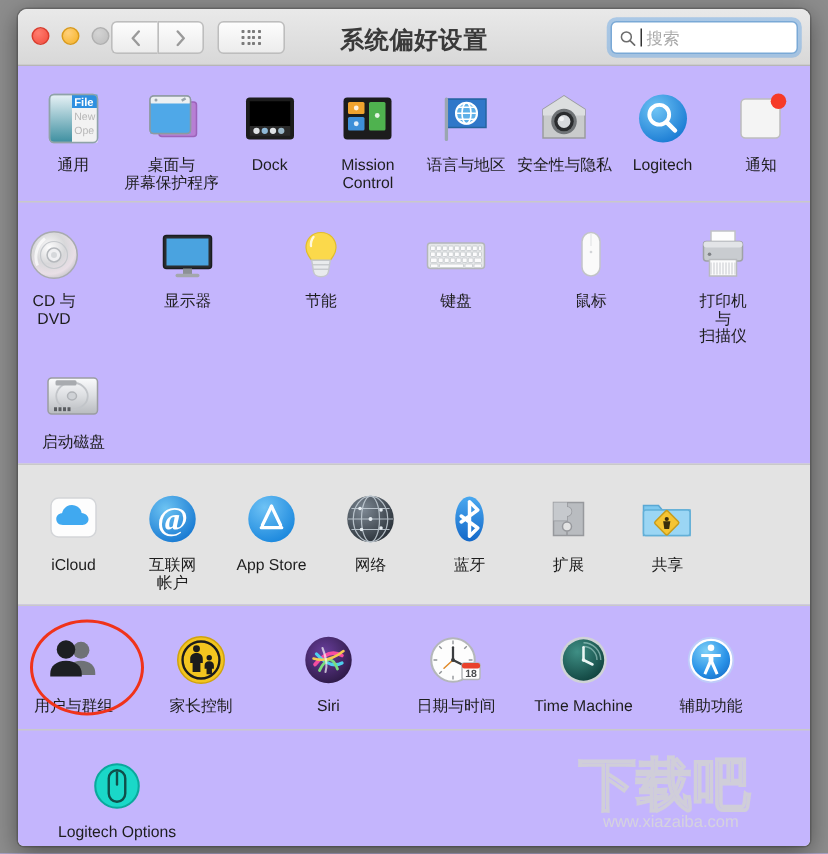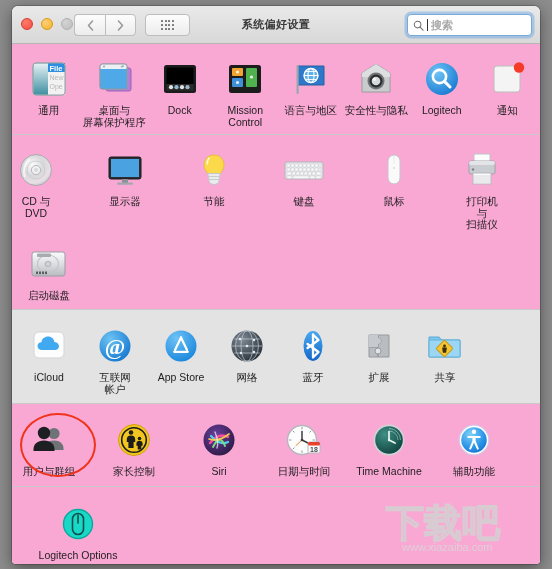--- a/index.html
+++ b/index.html
@@ -55,41 +55,40 @@
     background: linear-gradient(to bottom, #fdfdfd, #ececec);
     border: 1px solid #bdbdbd; border-radius: 4px;
     display: flex; align-items: center; justify-content: center;
   }
   .dots { display: grid; grid-template-columns: repeat(4, 2px); grid-template-rows: repeat(3, 2px); gap: 1.6px; }
   .dots i { background: #7b7b7b; border-radius: .5px; display: block; width: 2px; height: 2px; }
 
   .win-title {
     position: absolute; left: 0; right: 0; top: 11px;
     text-align: center;
-    font-size: 11px; color: #3a3a3a; font-weight: 600;
+    font-size: 16px; color: #3a3a3a; font-weight: 600;
     letter-spacing: .4px;
   }
 
   .searchwrap {
     position: absolute; right: 8px; top: 8px;
     width: 125px; height: 22px;
     background: #fff;
     border: 1px solid #7aa9d6;
     border-radius: 4px;
     box-shadow: 0 0 0 2.5px rgba(110,170,230,.50);
     display: flex; align-items: center;
     padding: 0 5px;
-    font-weight: bold;
   }
   .search-icon { width: 11px; height: 11px; flex: 0 0 auto; margin-right: 3px; }
   .caret { width: 1px; height: 12px; background: #333; margin-right: 3px; }
   .search-ph { font-size: 11px; color: #a9a9a9; }
 
   
-  .content { position: relative; height: 520px; background: #f9a8d4; }
+  .content { position: relative; height: 520px; background: #c4b5fd; }
 
   .section { position: relative; }
   .section + .section { border-top: 1px solid #c9c9c9; }
   .section.alt { background: #e3e3e3; }
 
   .row { display: flex; }
 
   .item {
     width: 66px;
     padding-top: 8px;

